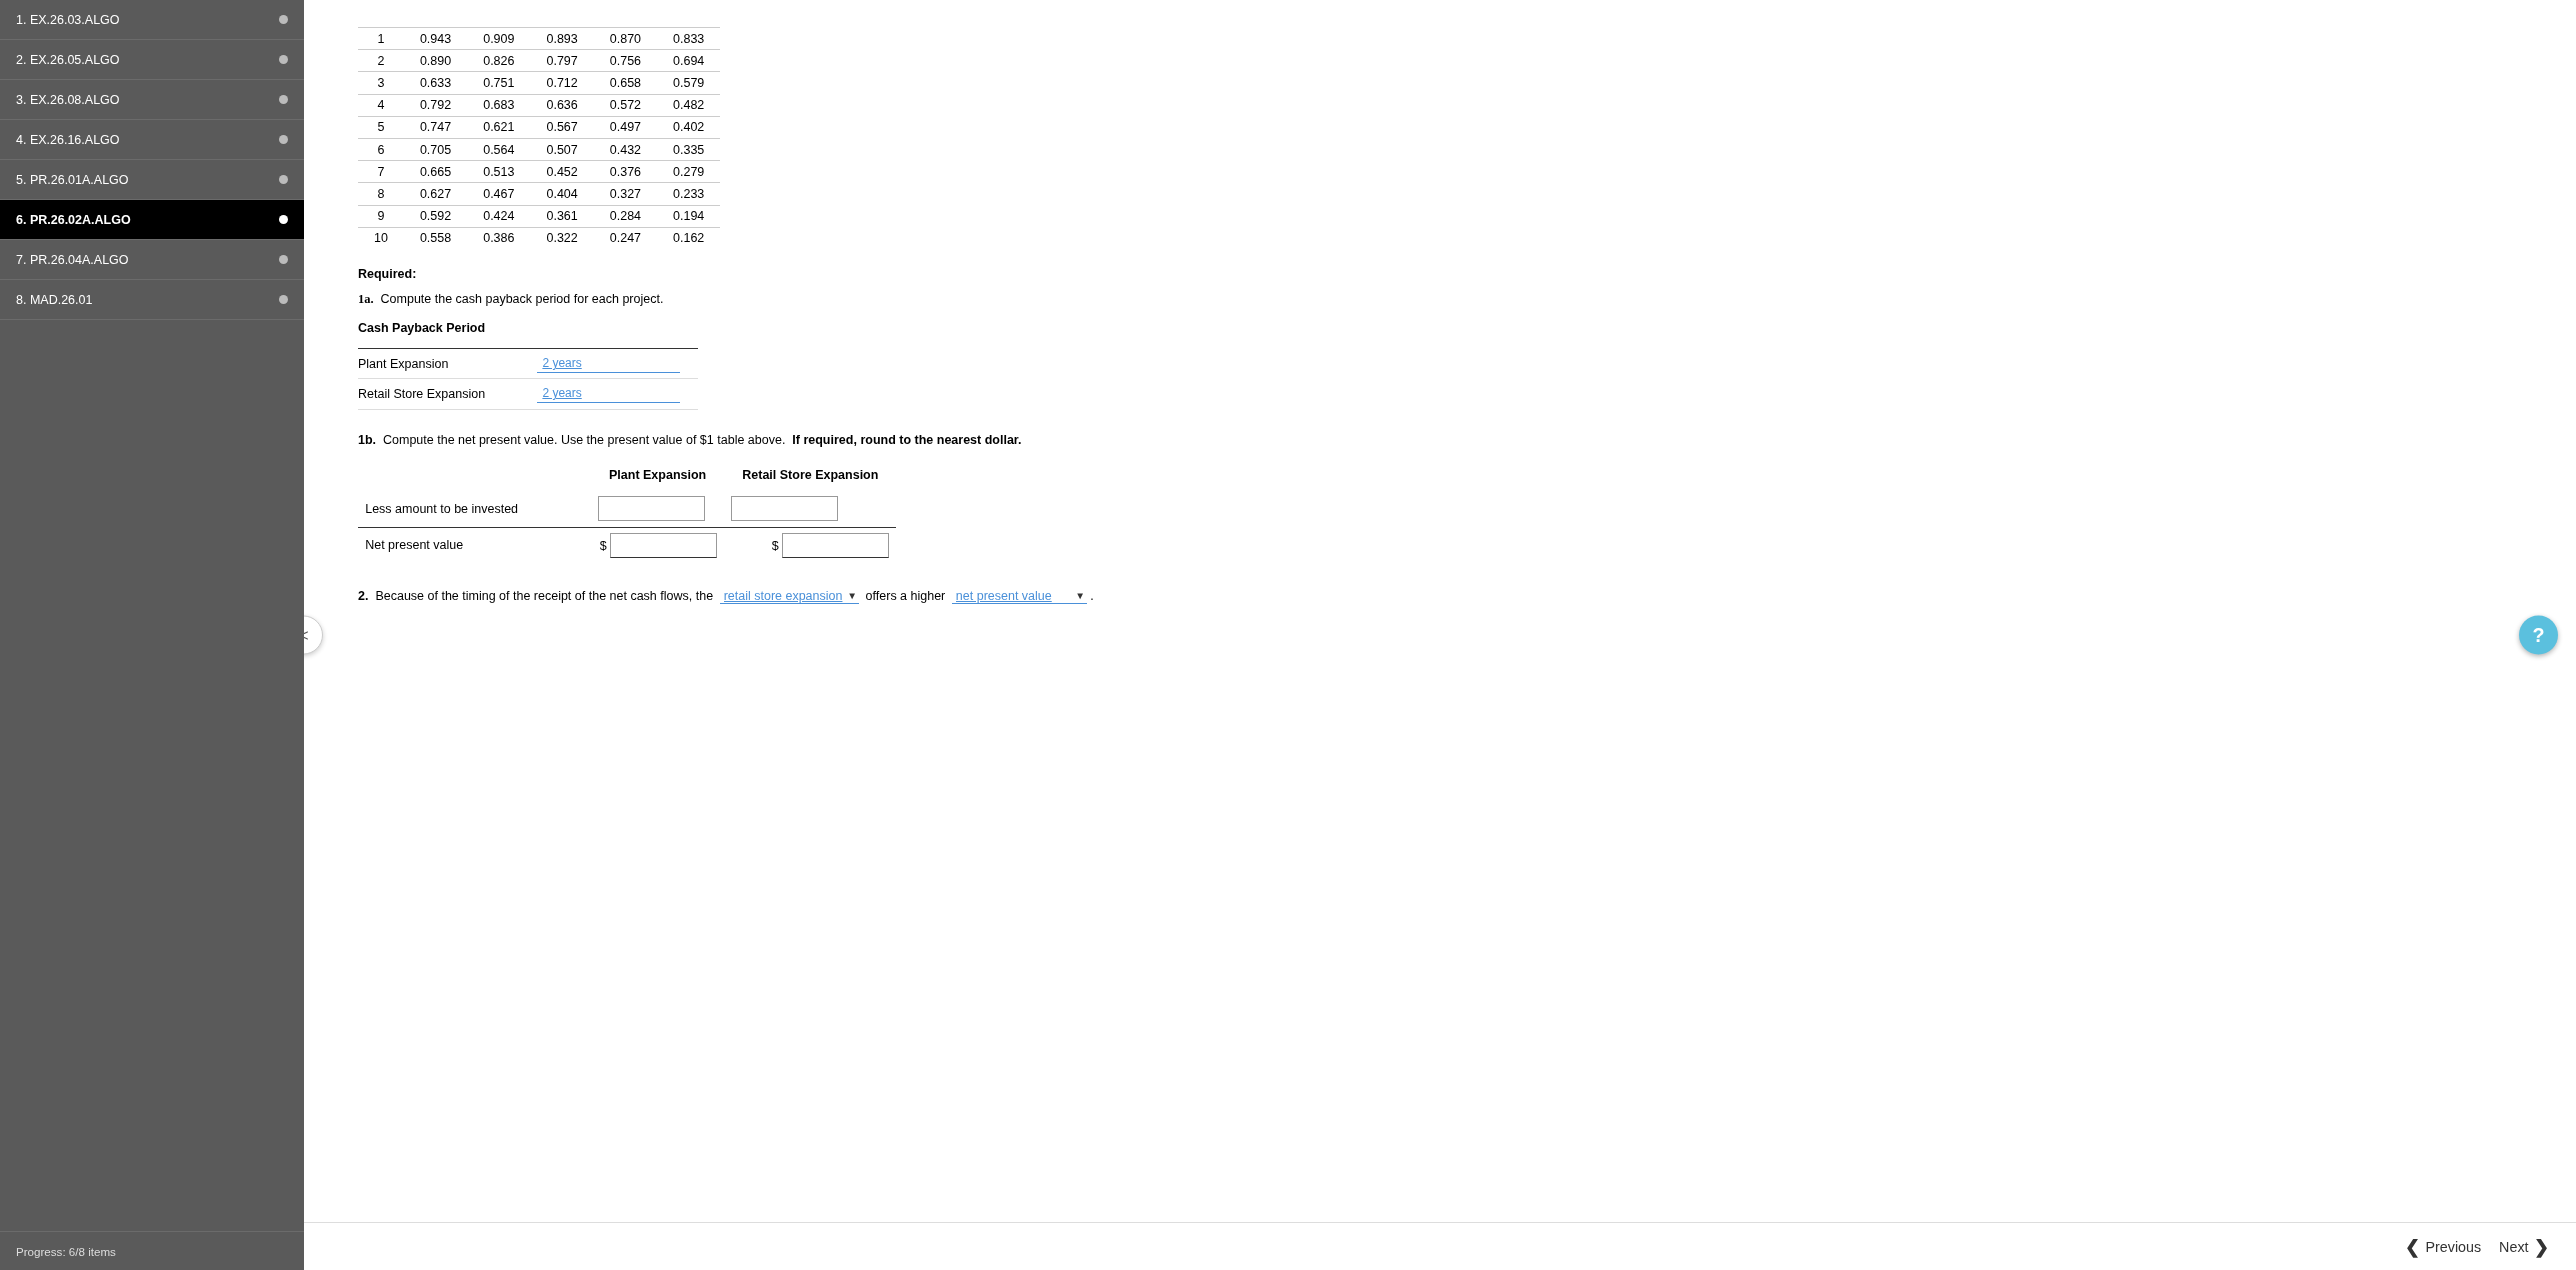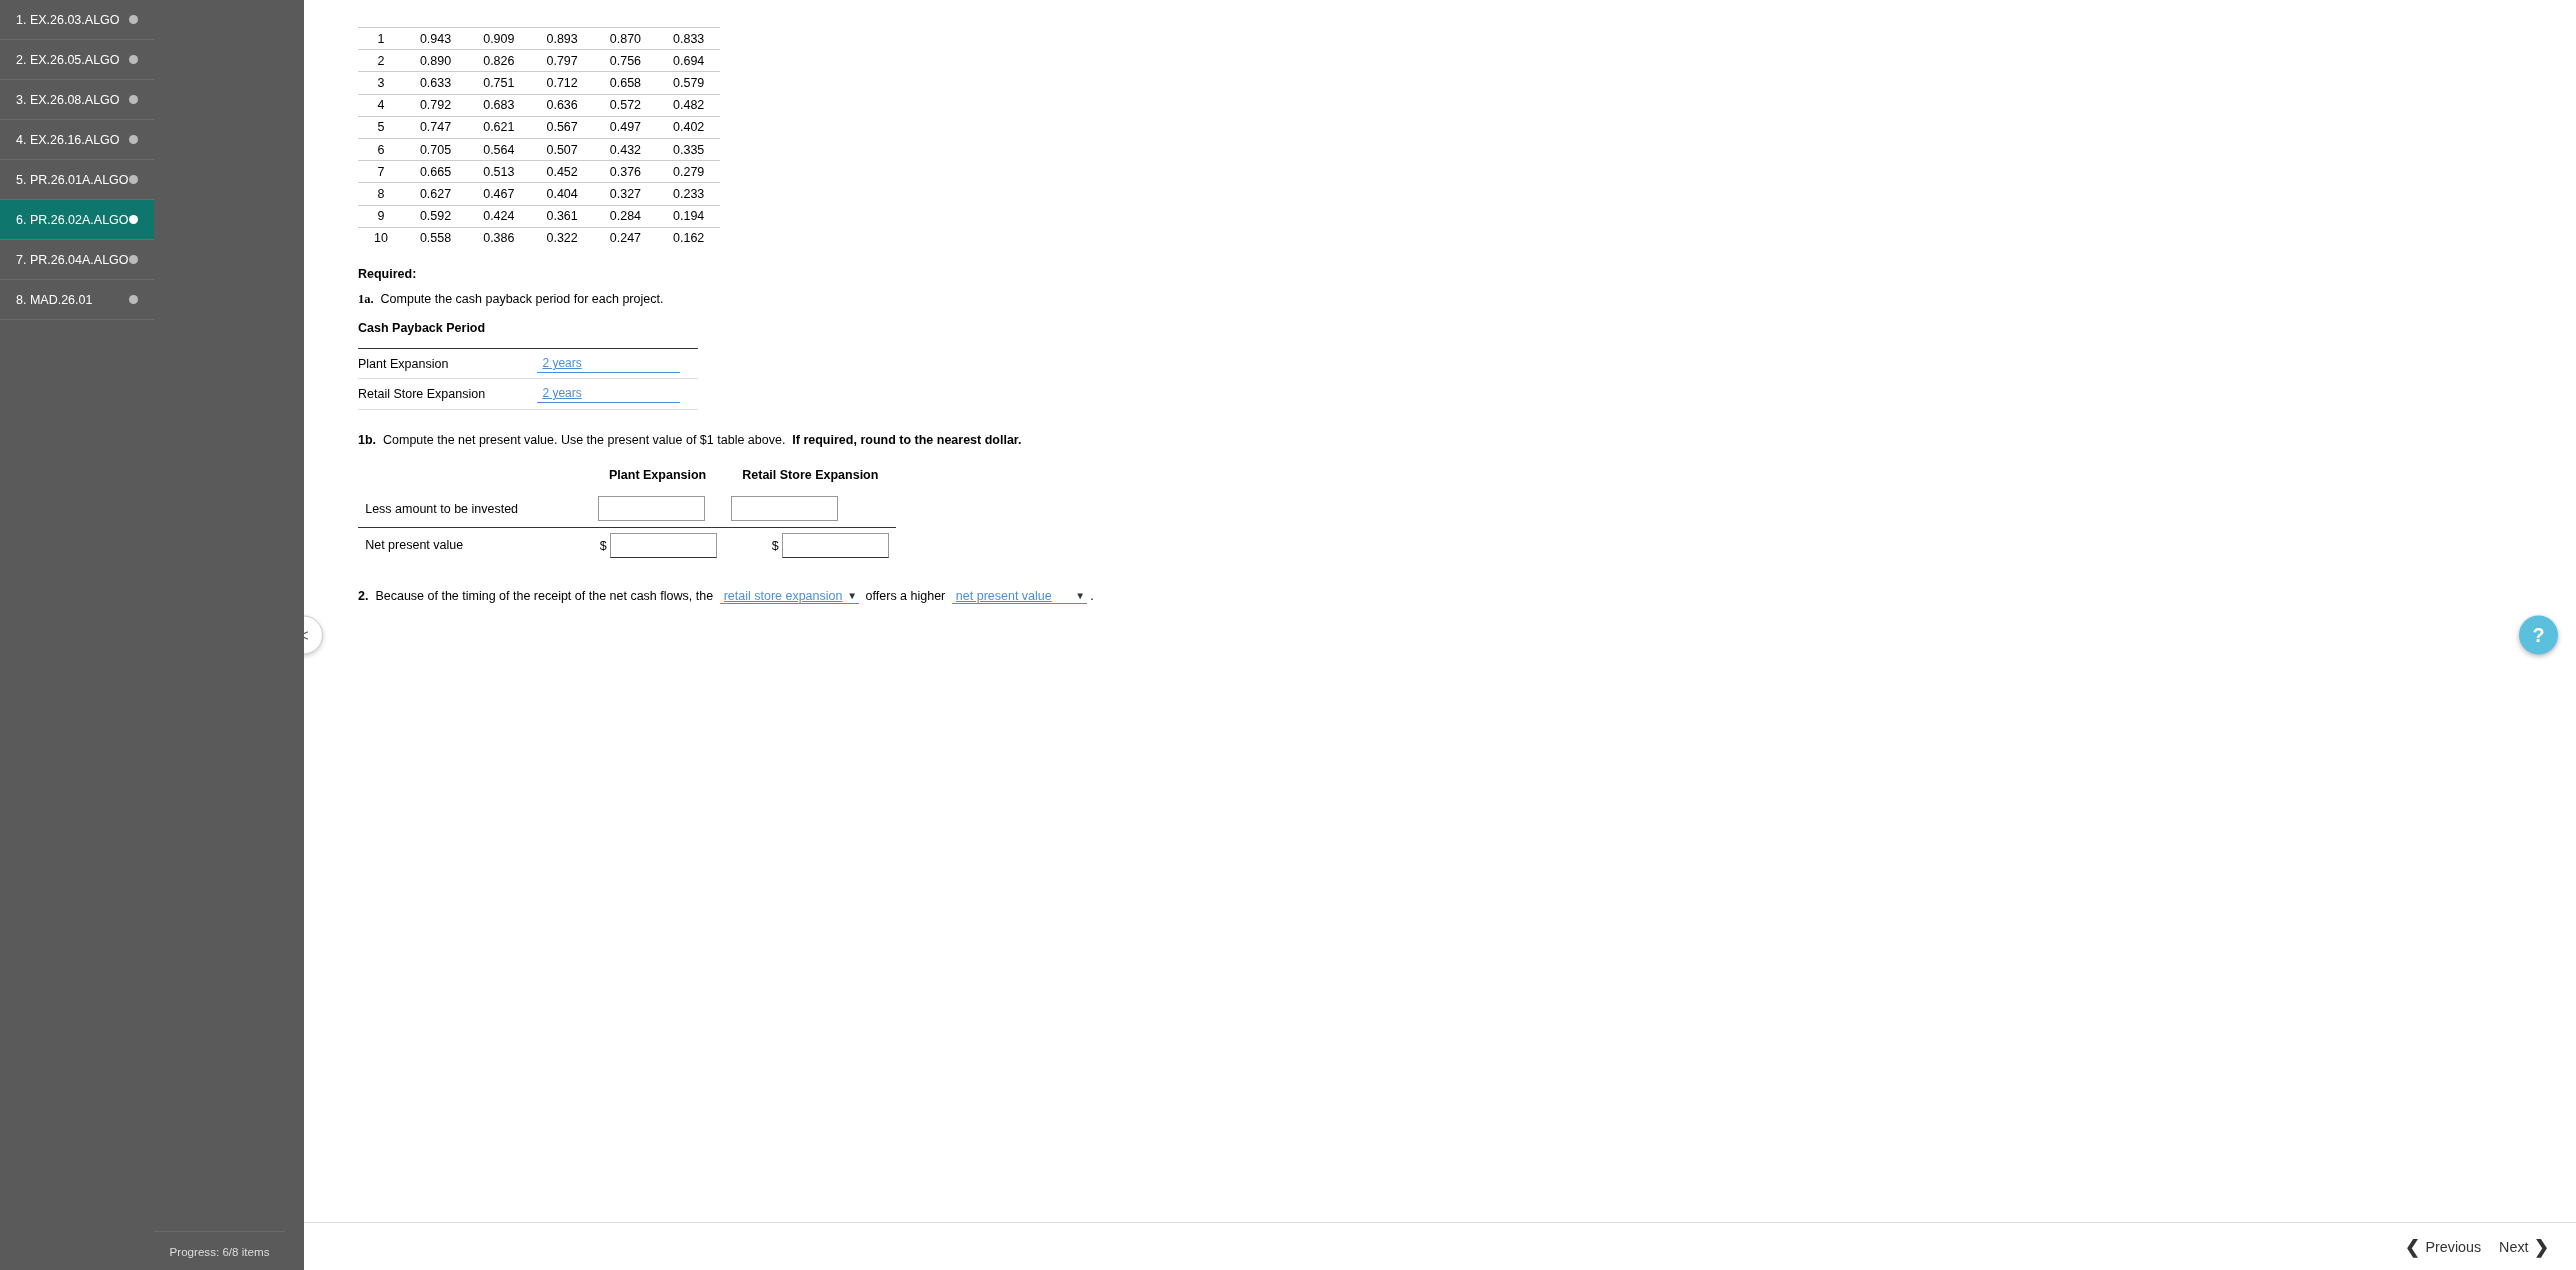--- a/index.html
+++ b/index.html
@@ -4,34 +4,34 @@
   <style>
     * { box-sizing: border-box; margin: 0; padding: 0; }
     body { font-family: Arial, sans-serif; font-size: 12.5px; background: #6b6b6b; display: flex; height: 100vh; overflow: hidden; }
 
     
     #sidebar {
       width: 304px;
       min-width: 304px;
       background: #5a5a5a;
       display: flex;
-      flex-direction: row;
+      flex-direction: column;
       height: 100%;
     }
     .sidebar-item {
       display: flex;
       align-items: center;
       justify-content: space-between;
       padding: 12.5px 16px;
       border-bottom: 0.9px solid #6b6b6b;
       cursor: pointer;
       color: #fff;
       font-size: 12.5px;
     }
-    .sidebar-item.active { background: #0f766e; }
+    .sidebar-item.active { background: #000000; font-weight: bold; }
     .sidebar-item .dot {
       width: 9px;
       height: 9px;
       border-radius: 50%;
       background: #bbb;
       flex-shrink: 0;
     }
     .sidebar-item.active .dot { background: #fff; }
     .sidebar-progress {
       margin-top: auto;

